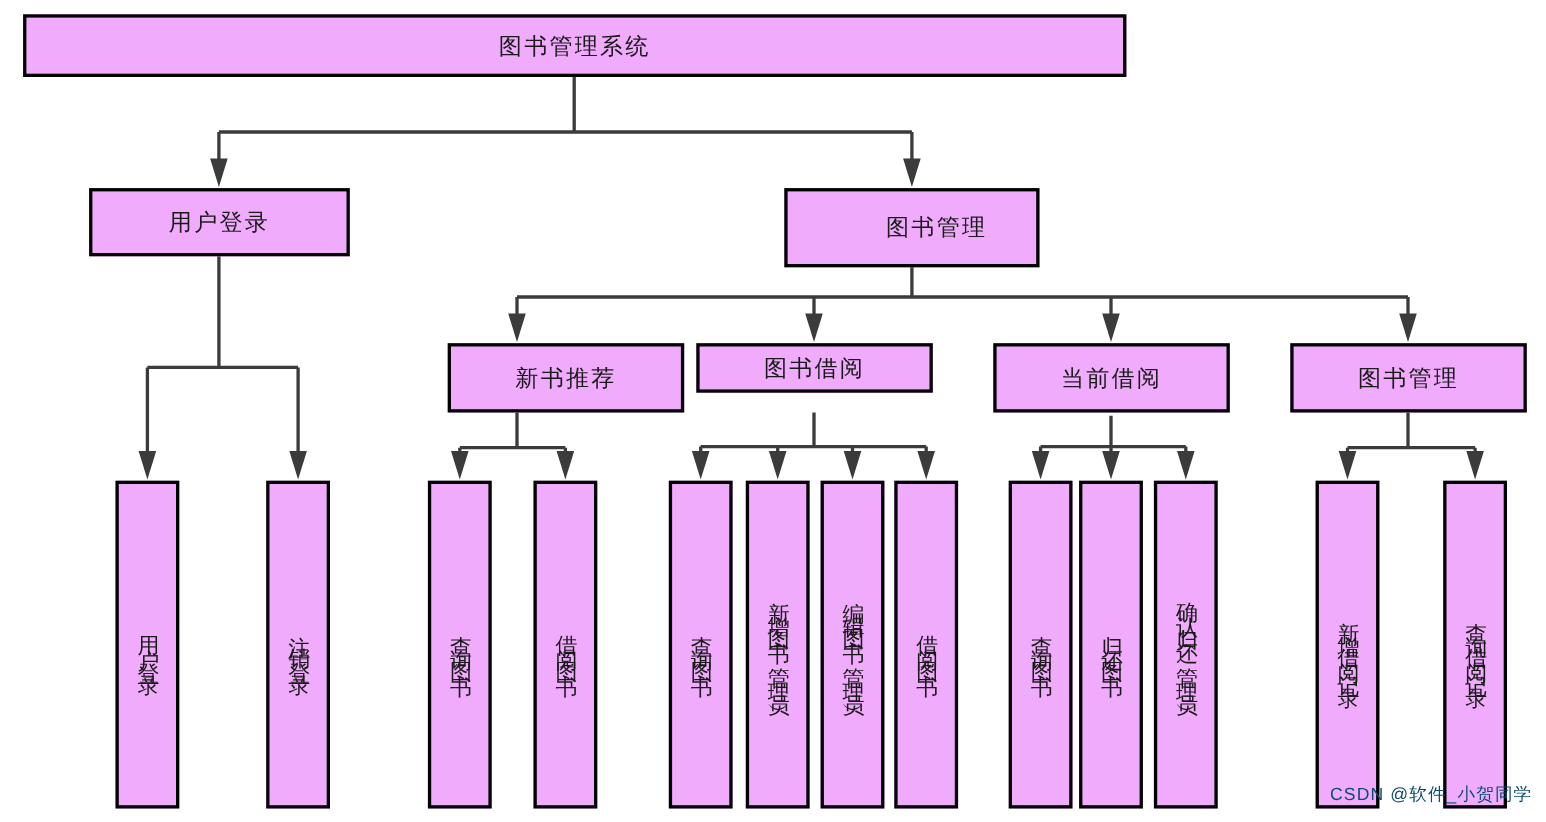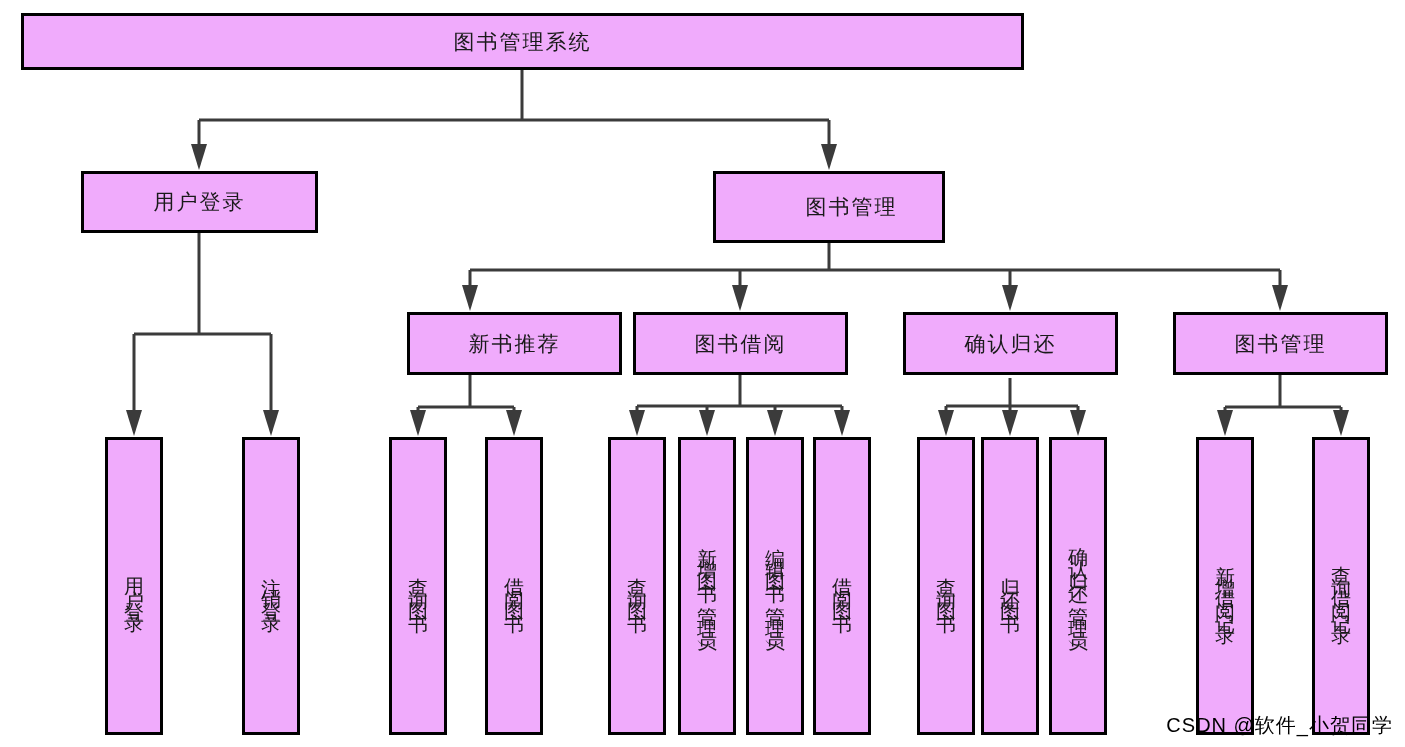--- a/index.html
+++ b/index.html
@@ -13,21 +13,21 @@
   }
   .h-label{font-size:21px;letter-spacing:2px;white-space:nowrap;}
   .v-text{
     writing-mode:vertical-rl;text-orientation:mixed;
     font-size:20px;letter-spacing:12px;line-height:1.15;white-space:nowrap;
   }
   #connector-layer{position:absolute;left:0;top:0;width:1405px;height:747px;}
   #connector-layer path.line{stroke:#3b3b3b;stroke-width:3;fill:none;}
   #connector-layer path.arrow{fill:#3b3b3b;stroke:none;}
   .watermark{
-    position:absolute;right:12px;top:712px;font-size:20px;color:#000000;
+    position:absolute;right:12px;top:712px;font-size:16px;color:#0c4a6e;
     letter-spacing:1px;white-space:nowrap;
   }
 </style>
 </head>
 <body>
 
 <div id="canvas">
 
   <svg id="connector-layer" viewBox="0 0 1405 747" xmlns="http://www.w3.org/2000/svg">
 
@@ -73,25 +73,25 @@
   <div class="box" style="left:81px;top:171px;width:237px;height:62px;">
     <span class="h-label">用户登录</span>
   </div>
   <div class="box" style="left:713px;top:171px;width:232px;height:72px;padding-left:45px;">
     <span class="h-label">图书管理</span>
   </div>
 
   <div class="box" style="left:363px;top:312px;width:215px;height:63px;margin-left:44px;">
     <span class="h-label">新书推荐</span>
   </div>
-  <div class="box" style="left:633px;top:312px;width:215px;height:63px;">
+  <div class="box" style="left:633px;top:312px;width:215px;height:45px;">
     <span class="h-label">图书借阅</span>
   </div>
   <div class="box" style="left:903px;top:312px;width:215px;height:63px;">
-    <span class="h-label">确认归还</span>
+    <span class="h-label">当前借阅</span>
   </div>
   <div class="box" style="left:1173px;top:312px;width:215px;height:63px;">
     <span class="h-label">图书管理</span>
   </div>
 
   <div class="box" style="left:105px;top:437px;width:58px;height:298px;">
     <span class="v-text">用户登录</span>
   </div>
   <div class="box" style="left:242px;top:437px;width:58px;height:298px;">
     <span class="v-text">注销登录</span>

